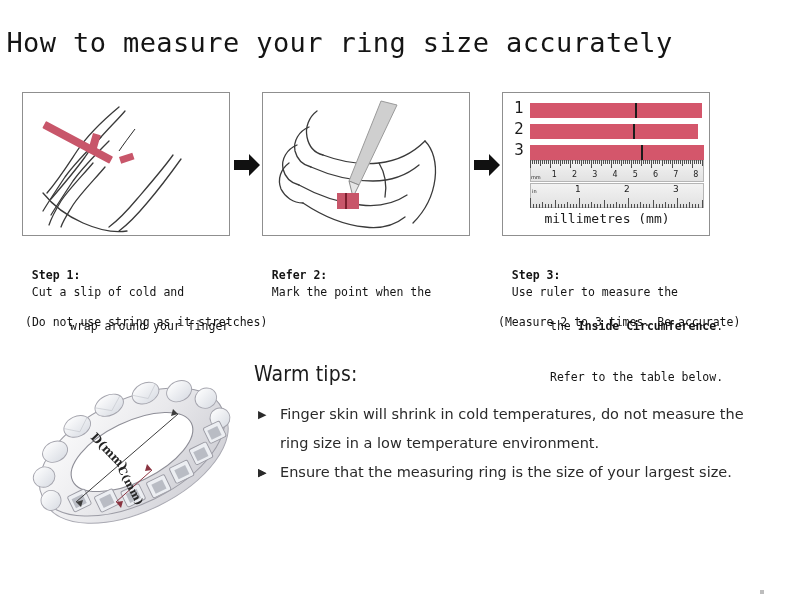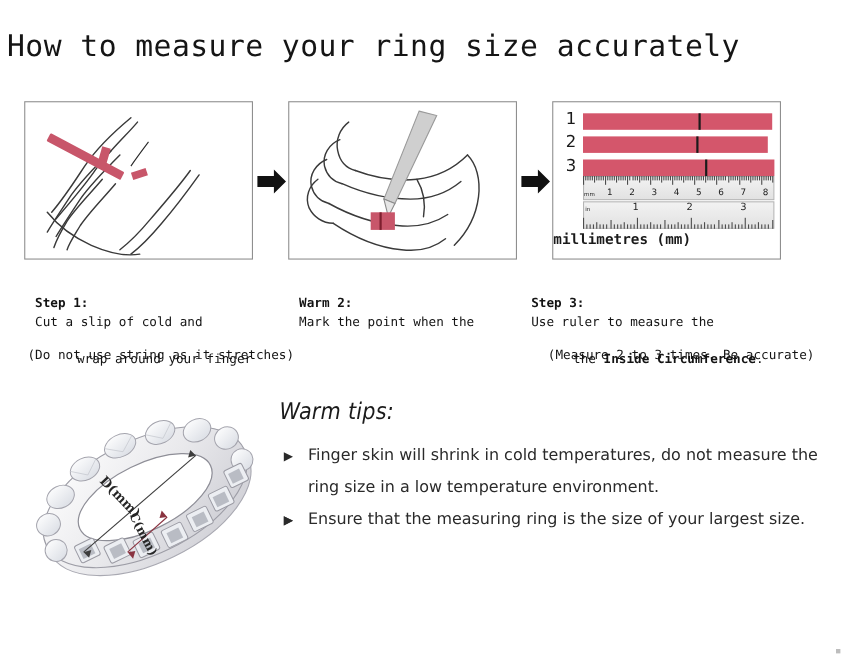--- a/index.html
+++ b/index.html
@@ -122,40 +122,39 @@
     font-size: 8px;
     color: #1c1c1c;
     line-height: 9px;
   }
   .ruler-label.big { font-size: 9px; }
   #mm-caption {
     position: absolute;
     left: 0;
     top: 118px;
     width: 208px;
-    text-align: left;
+    text-align: center;
     font-family: "DejaVu Sans Mono", monospace;
     font-size: 13px;
     color: #1a1a1a;
-    font-weight: bold;
   }
 
   
   .caption {
     position: absolute;
     font-family: "DejaVu Sans Mono", monospace;
     font-size: 11.5px;
     line-height: 17px;
     color: #141414;
     white-space: pre-wrap;
   }
   .caption b { font-weight: bold; }
   #cap-1 { left: 18px;  top: 250px; width: 236px; }
   #cap-2 { left: 258px; top: 250px; width: 236px; }
-  #cap-3 { left: 469px; top: 250px; width: 246px; }
+  #cap-3 { left: 498px; top: 250px; width: 246px; }
 
   .cap-step {
     font-weight: bold;
   }
   .cap-indent {
     display: block;
     padding-left: 52px;
   }
   .cap-note {
     position: absolute;
@@ -203,21 +202,20 @@
     left: 254px;
     top: 362px;
     width: 520px;
   }
   #tips-heading {
     font-family: "DejaVu Sans Condensed", "DejaVu Sans", sans-serif;
     font-size: 21px;
     color: #1b1b1b;
     margin-bottom: 14px;
     letter-spacing: 0.2px;
-    font-style: italic;
   }
   .tip {
     position: relative;
     padding-left: 26px;
     font-family: "DejaVu Sans", sans-serif;
     font-size: 14.5px;
     line-height: 29px;
     color: #2a2a2a;
     margin-bottom: 0;
   }
@@ -500,28 +498,29 @@
 </div>
 
 <div class="caption" id="cap-1">
   <span class="cap-step">Step 1:</span>
   <span>Cut a slip of cold and</span>
   <span class="cap-indent">wrap around your finger</span>
 </div>
 <div class="cap-note" id="note-1">(Do not use string as it stretches)</div>
 
 <div class="caption" id="cap-2">
-  <span class="cap-step">Warm 2:</span>
+  <span class="cap-step">Refer 2:</span>
   <span>Mark the point when the</span>
 </div>
 
 <div class="caption" id="cap-3">
   <span class="cap-step">Step 3:</span>
   <span>Use ruler to measure the</span>
   <span class="cap-indent"><span>the </span><b>Inside Circumference</b><span>.</span></span>
+  <span class="cap-indent">Refer to the table below.</span>
 </div>
 <div class="cap-note" id="note-3">(Measure 2 to 3 times. Be accurate)</div>
 
 <div id="ring-wrap">
   <svg id="ring-svg" width="228" height="200" viewBox="0 0 228 200">
     <defs>
       <linearGradient id="metal" x1="0" y1="0" x2="1" y2="1">
         <stop offset="0" stop-color="#ffffff"></stop>
         <stop offset="0.5" stop-color="#e9e9ec"></stop>
         <stop offset="1" stop-color="#c9c9d0"></stop>

